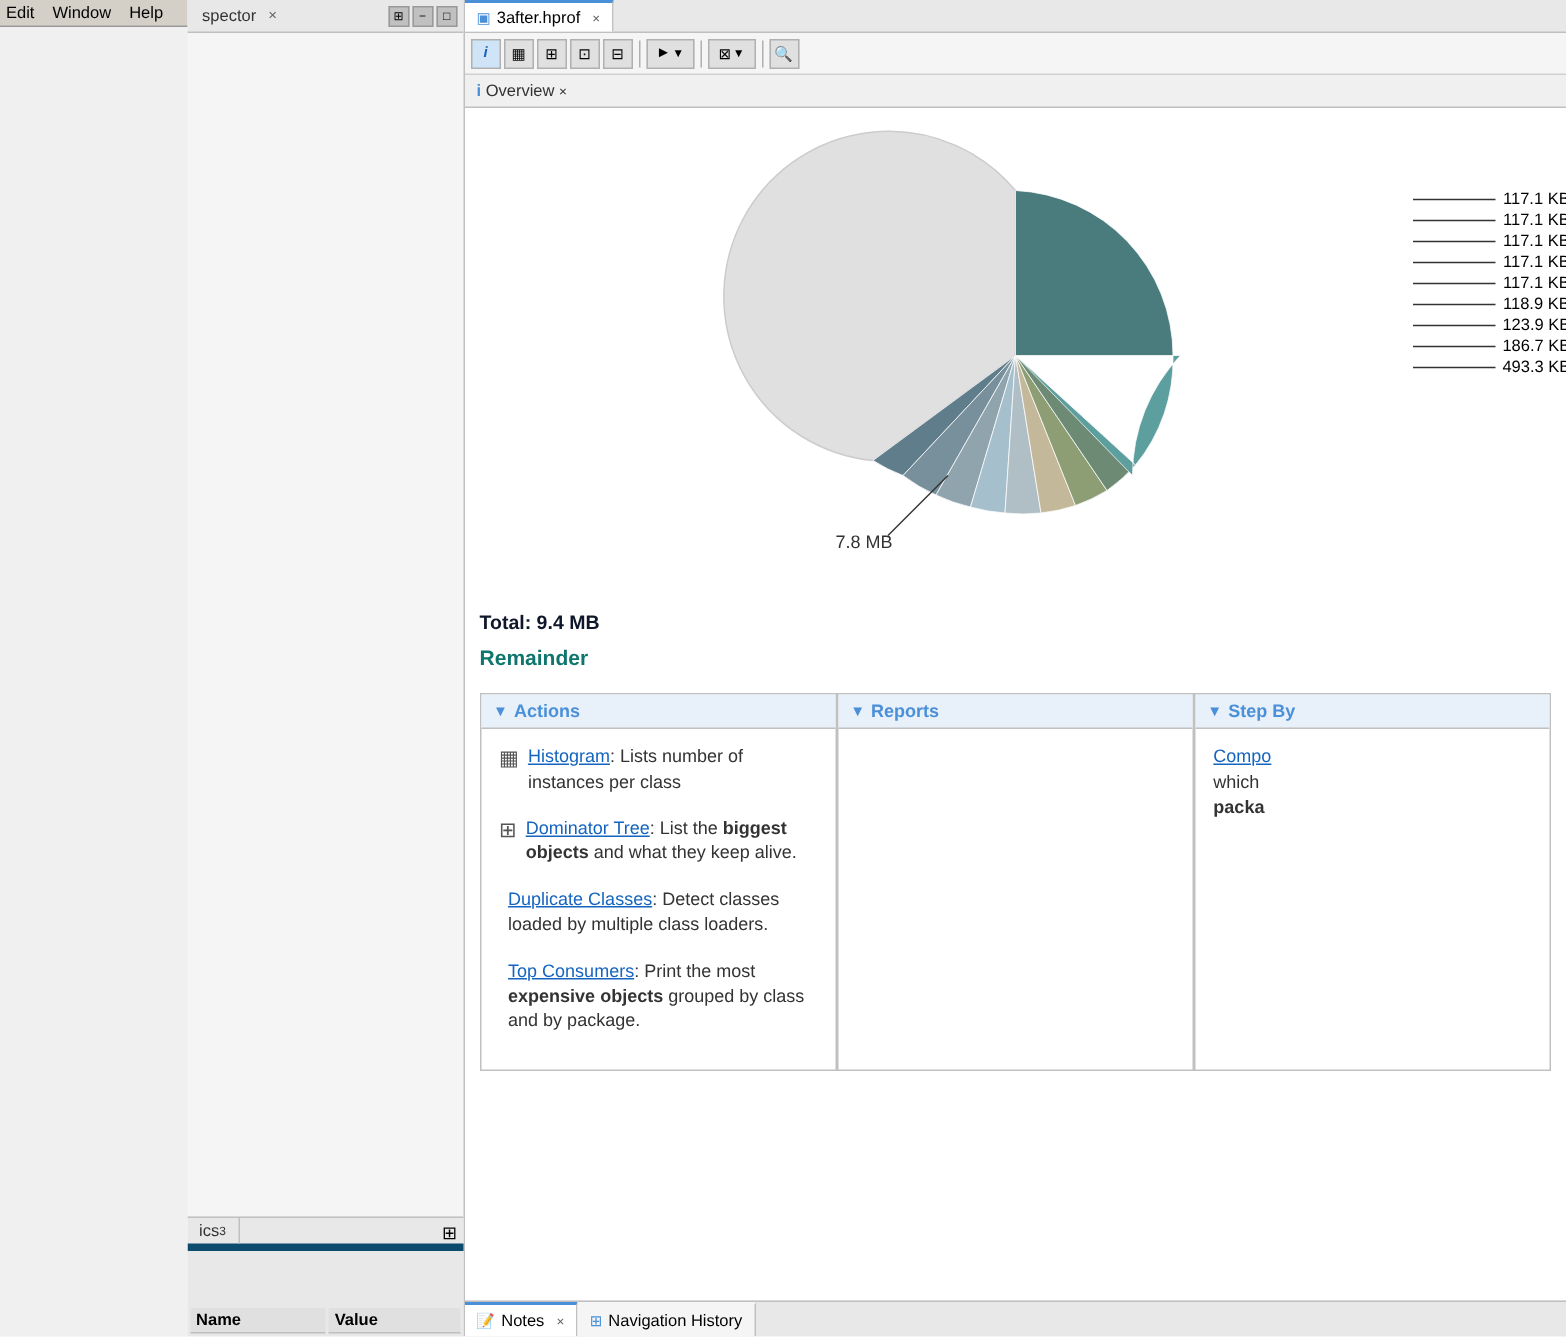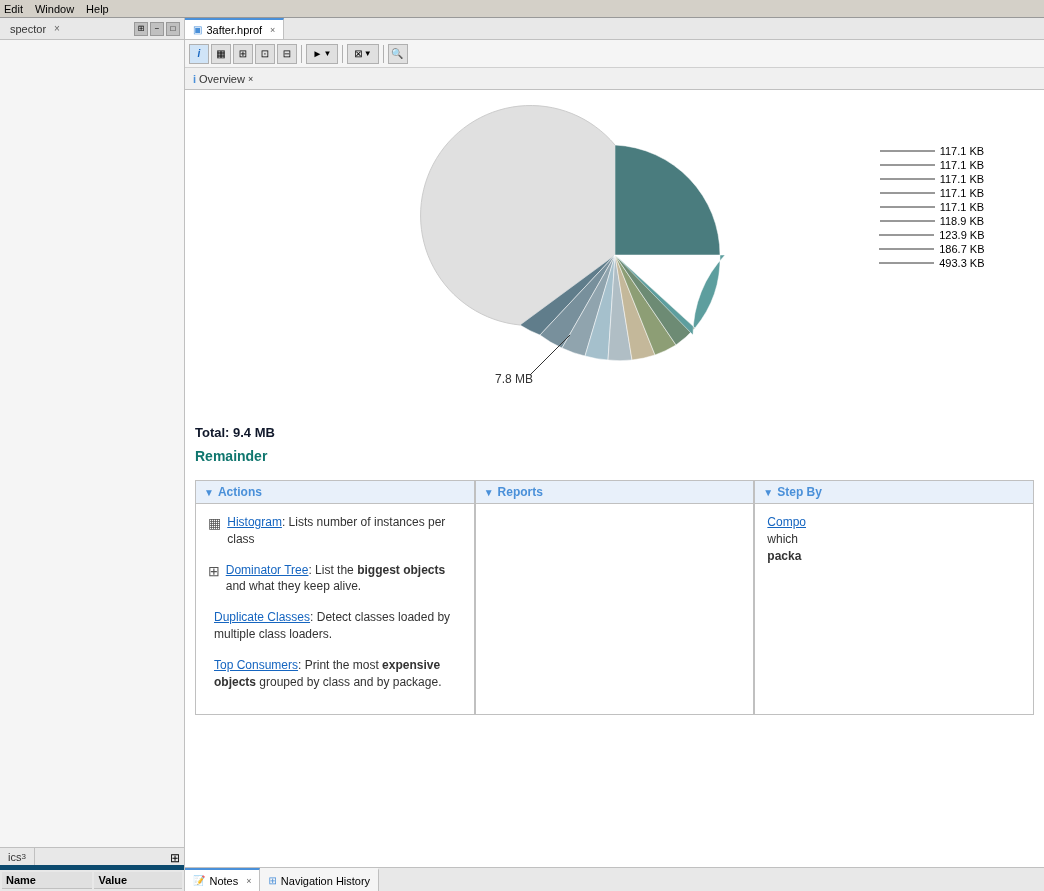--- a/index.html
+++ b/index.html
@@ -1,36 +1,36 @@
 <!DOCTYPE html>
 <html><head>
   <meta charset="utf-8">
   <style>
     * { box-sizing: border-box; margin: 0; padding: 0; }
     body { font-family: 'Segoe UI', Arial, sans-serif; font-size: 12px; background: #f0f0f0; overflow: hidden; width: 1044px; height: 891px; }
 
-    .app-window { width: 1044px; height: 891px; display: flex; flex-direction: column; background: #f0f0f0; }
+    .app-window { width: 1044px; height: 891px; display: flex; background: #f0f0f0; }
 
     .menu-bar { height: 18px; background: #d4d0c8; display: flex; align-items: center; padding: 0 4px; border-bottom: 1px solid #999; font-size: 11px; }
     .menu-bar span { margin-right: 12px; cursor: pointer; }
 
     .main-area { display: flex; flex: 1; overflow: hidden; }
 
     
     .left-sidebar { width: 185px; background: #f5f5f5; border-right: 1px solid #c0c0c0; display: flex; flex-direction: column; }
     .sidebar-tab-bar { display: flex; align-items: center; background: #e8e8e8; border-bottom: 1px solid #c0c0c0; height: 22px; padding: 0 4px; }
     .sidebar-tab { font-size: 11px; color: #333; padding: 2px 6px; }
     .sidebar-tab-icons { display: flex; margin-left: auto; gap: 2px; }
     .sidebar-tab-icon { width: 14px; height: 14px; background: #c0c0c0; border: 1px solid #999; cursor: pointer; display: flex; align-items: center; justify-content: center; font-size: 8px; }
     .sidebar-content { flex: 1; }
 
     .sidebar-bottom { border-top: 1px solid #c0c0c0; background: #e8e8e8; }
     .sidebar-bottom-tabs { display: flex; align-items: flex-end; height: 22px; border-bottom: 5px solid #0c4a6e; }
     .sidebar-bottom-tab { font-size: 11px; padding: 2px 8px; color: #333; border-right: 1px solid #c0c0c0; height: 100%; display: flex; align-items: center; }
-    .sidebar-table { width: 100%; }
+    .sidebar-table { width: 100%; margin-top: 36px; }
     .sidebar-table th { font-size: 11px; padding: 2px 4px; background: #e0e0e0; border-bottom: 1px solid #c0c0c0; text-align: left; }
 
     
     .main-panel { flex: 1; display: flex; flex-direction: column; background: #fff; }
 
     .tab-bar { display: flex; align-items: center; background: #e8e8e8; border-bottom: 1px solid #c0c0c0; height: 22px; }
     .tab-item { display: flex; align-items: center; padding: 2px 8px; font-size: 11px; background: #fff; border-right: 1px solid #c0c0c0; height: 100%; border-top: 2px solid #4a90d9; gap: 4px; }
     .tab-item .tab-close { font-size: 9px; color: #666; cursor: pointer; margin-left: 4px; }
     .tab-icon-blue { color: #4a90d9; font-size: 10px; }
 

